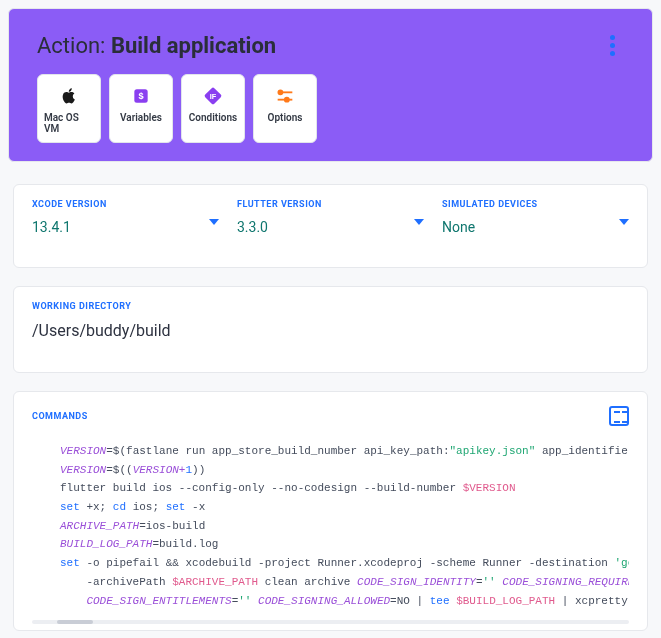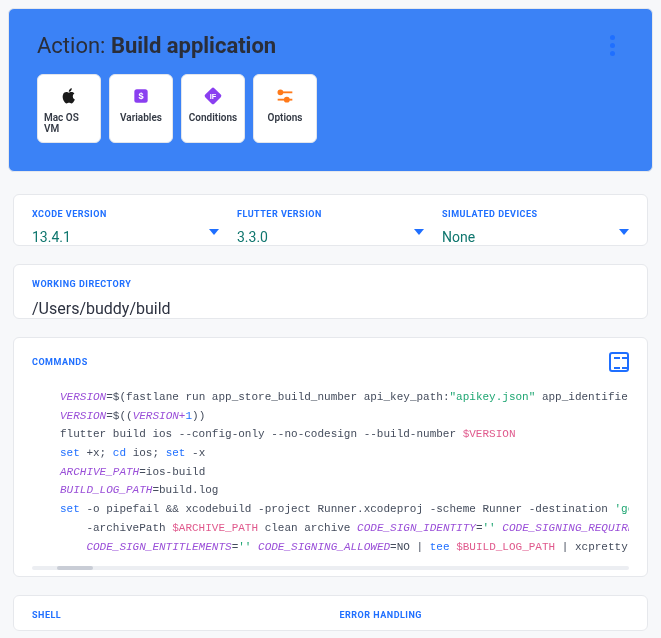--- a/index.html
+++ b/index.html
@@ -4,24 +4,24 @@
 <style>
 * { box-sizing: border-box; margin: 0; padding: 0; }
 body {
   font-family: -apple-system, BlinkMacSystemFont, "Segoe UI", Roboto, sans-serif;
   background: #f7f8fa;
   padding: 8px;
   width: 661px;
   color: #1a1f36;
 }
 .card {
-  background: #3b82f6;
+  background: #8b5cf6;
   border: 1px solid #e6e8ec;
   border-radius: 6px;
-  padding: 24px 28px 28px;
+  padding: 24px 28px 18px;
   margin-bottom: 22px;
 }
 .header-row {
   display: flex;
   justify-content: space-between;
   align-items: center;
   margin-bottom: 16px;
 }
 .title-wrap { font-size: 22px; font-weight: 400; color: #2a2e3a; }
 .title-bold { font-weight: 700; }
@@ -46,21 +46,21 @@
   background: #fff;
 }
 .tab.active { border-color: #1f6fff; }
 .tab-icon { width: 22px; height: 22px; display: flex; align-items: center; justify-content: center; }
 
 .panel {
   background: #fff;
   border: 1px solid #e6e8ec;
   border-radius: 6px;
   margin: 0 5px 18px;
-  padding: 14px 18px 0;
+  padding: 14px 18px 32px;
 }
 .row3 { display: grid; grid-template-columns: 1fr 1fr 1fr; gap: 18px; }
 .row2 { display: grid; grid-template-columns: 1fr 1fr; gap: 18px; }
 .field-label {
   font-size: 9px; letter-spacing: .5px; font-weight: 700;
   color: #1f6fff; text-transform: uppercase; margin-bottom: 10px;
 }
 .select {
   display: flex; justify-content: space-between; align-items: flex-start;
   font-size: 14px; color: #0f766e; cursor: pointer;

